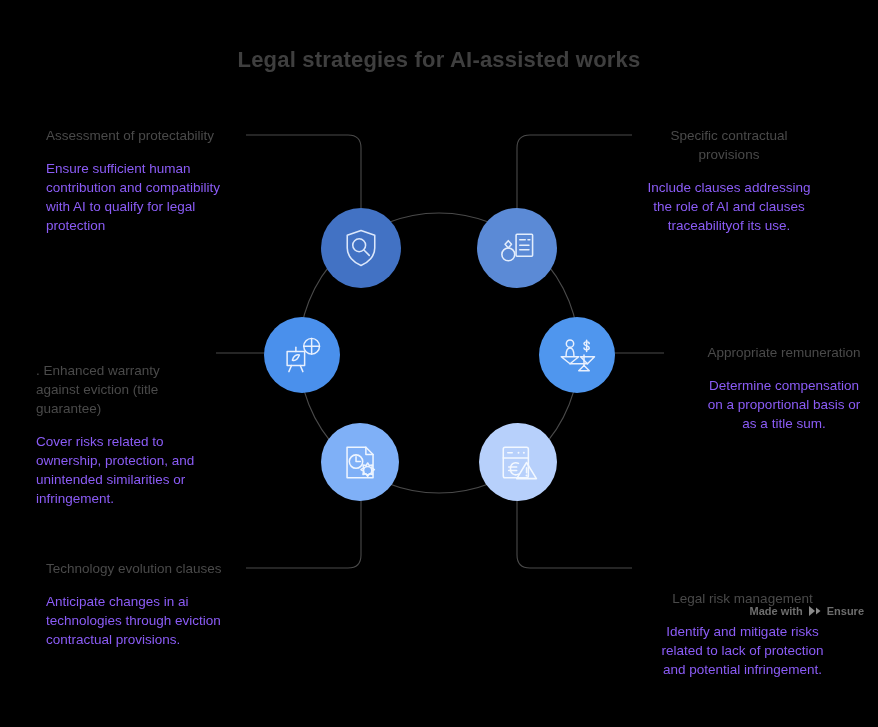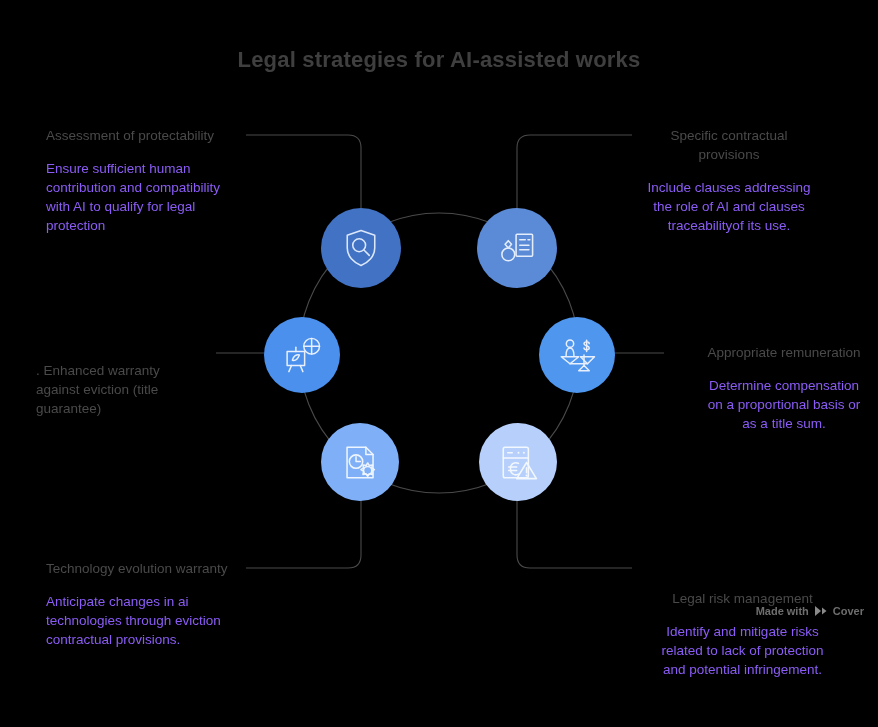--- a/index.html
+++ b/index.html
@@ -174,24 +174,25 @@
     </span>
   </div>
 
   <div class="block left" style="left:46px;top:126px;width:194px;">
     <div class="hd">Assessment of protectability</div>
     <div class="bd">Ensure sufficient human contribution and compatibility with AI to qualify for legal protection</div>
   </div>
 
   <div class="block left" style="left:36px;top:361px;width:168px;">
     <div class="hd">. Enhanced warranty against eviction (title guarantee)</div>
+    <div class="bd">Cover risks related to ownership, protection, and unintended similarities or infringement.</div>
   </div>
 
   <div class="block left" style="left:46px;top:559px;width:194px;">
-    <div class="hd">Technology evolution warranty</div>
+    <div class="hd">Technology evolution clauses</div>
     <div class="bd">Anticipate changes in ai technologies through eviction contractual provisions.</div>
   </div>
 
   <div class="block right" style="left:639px;top:126px;width:180px;">
     <div class="hd">Specific contractual provisions</div>
     <div class="bd">Include clauses addressing the role of AI and clauses traceabilityof its use.</div>
   </div>
 
   <div class="block right" style="left:685px;top:343px;width:166px;margin-left:16px;">
     <div class="hd">Appropriate remuneration</div>
@@ -204,16 +205,16 @@
   </div>
 
   <div class="footer">
     <span>Made with</span>
     <span class="nlogo">
       <svg width="14" height="12" viewBox="0 0 14 12" fill="#8a8a8a">
         <path d="M1 1 L7 6 L1 11 Z"></path>
         <path d="M8 2.5 L12.5 6 L8 9.5 Z"></path>
       </svg>
     </span>
-    <span>Cover</span>
+    <span>Ensure</span>
   </div>
 
 </div>
 
 </body></html>

